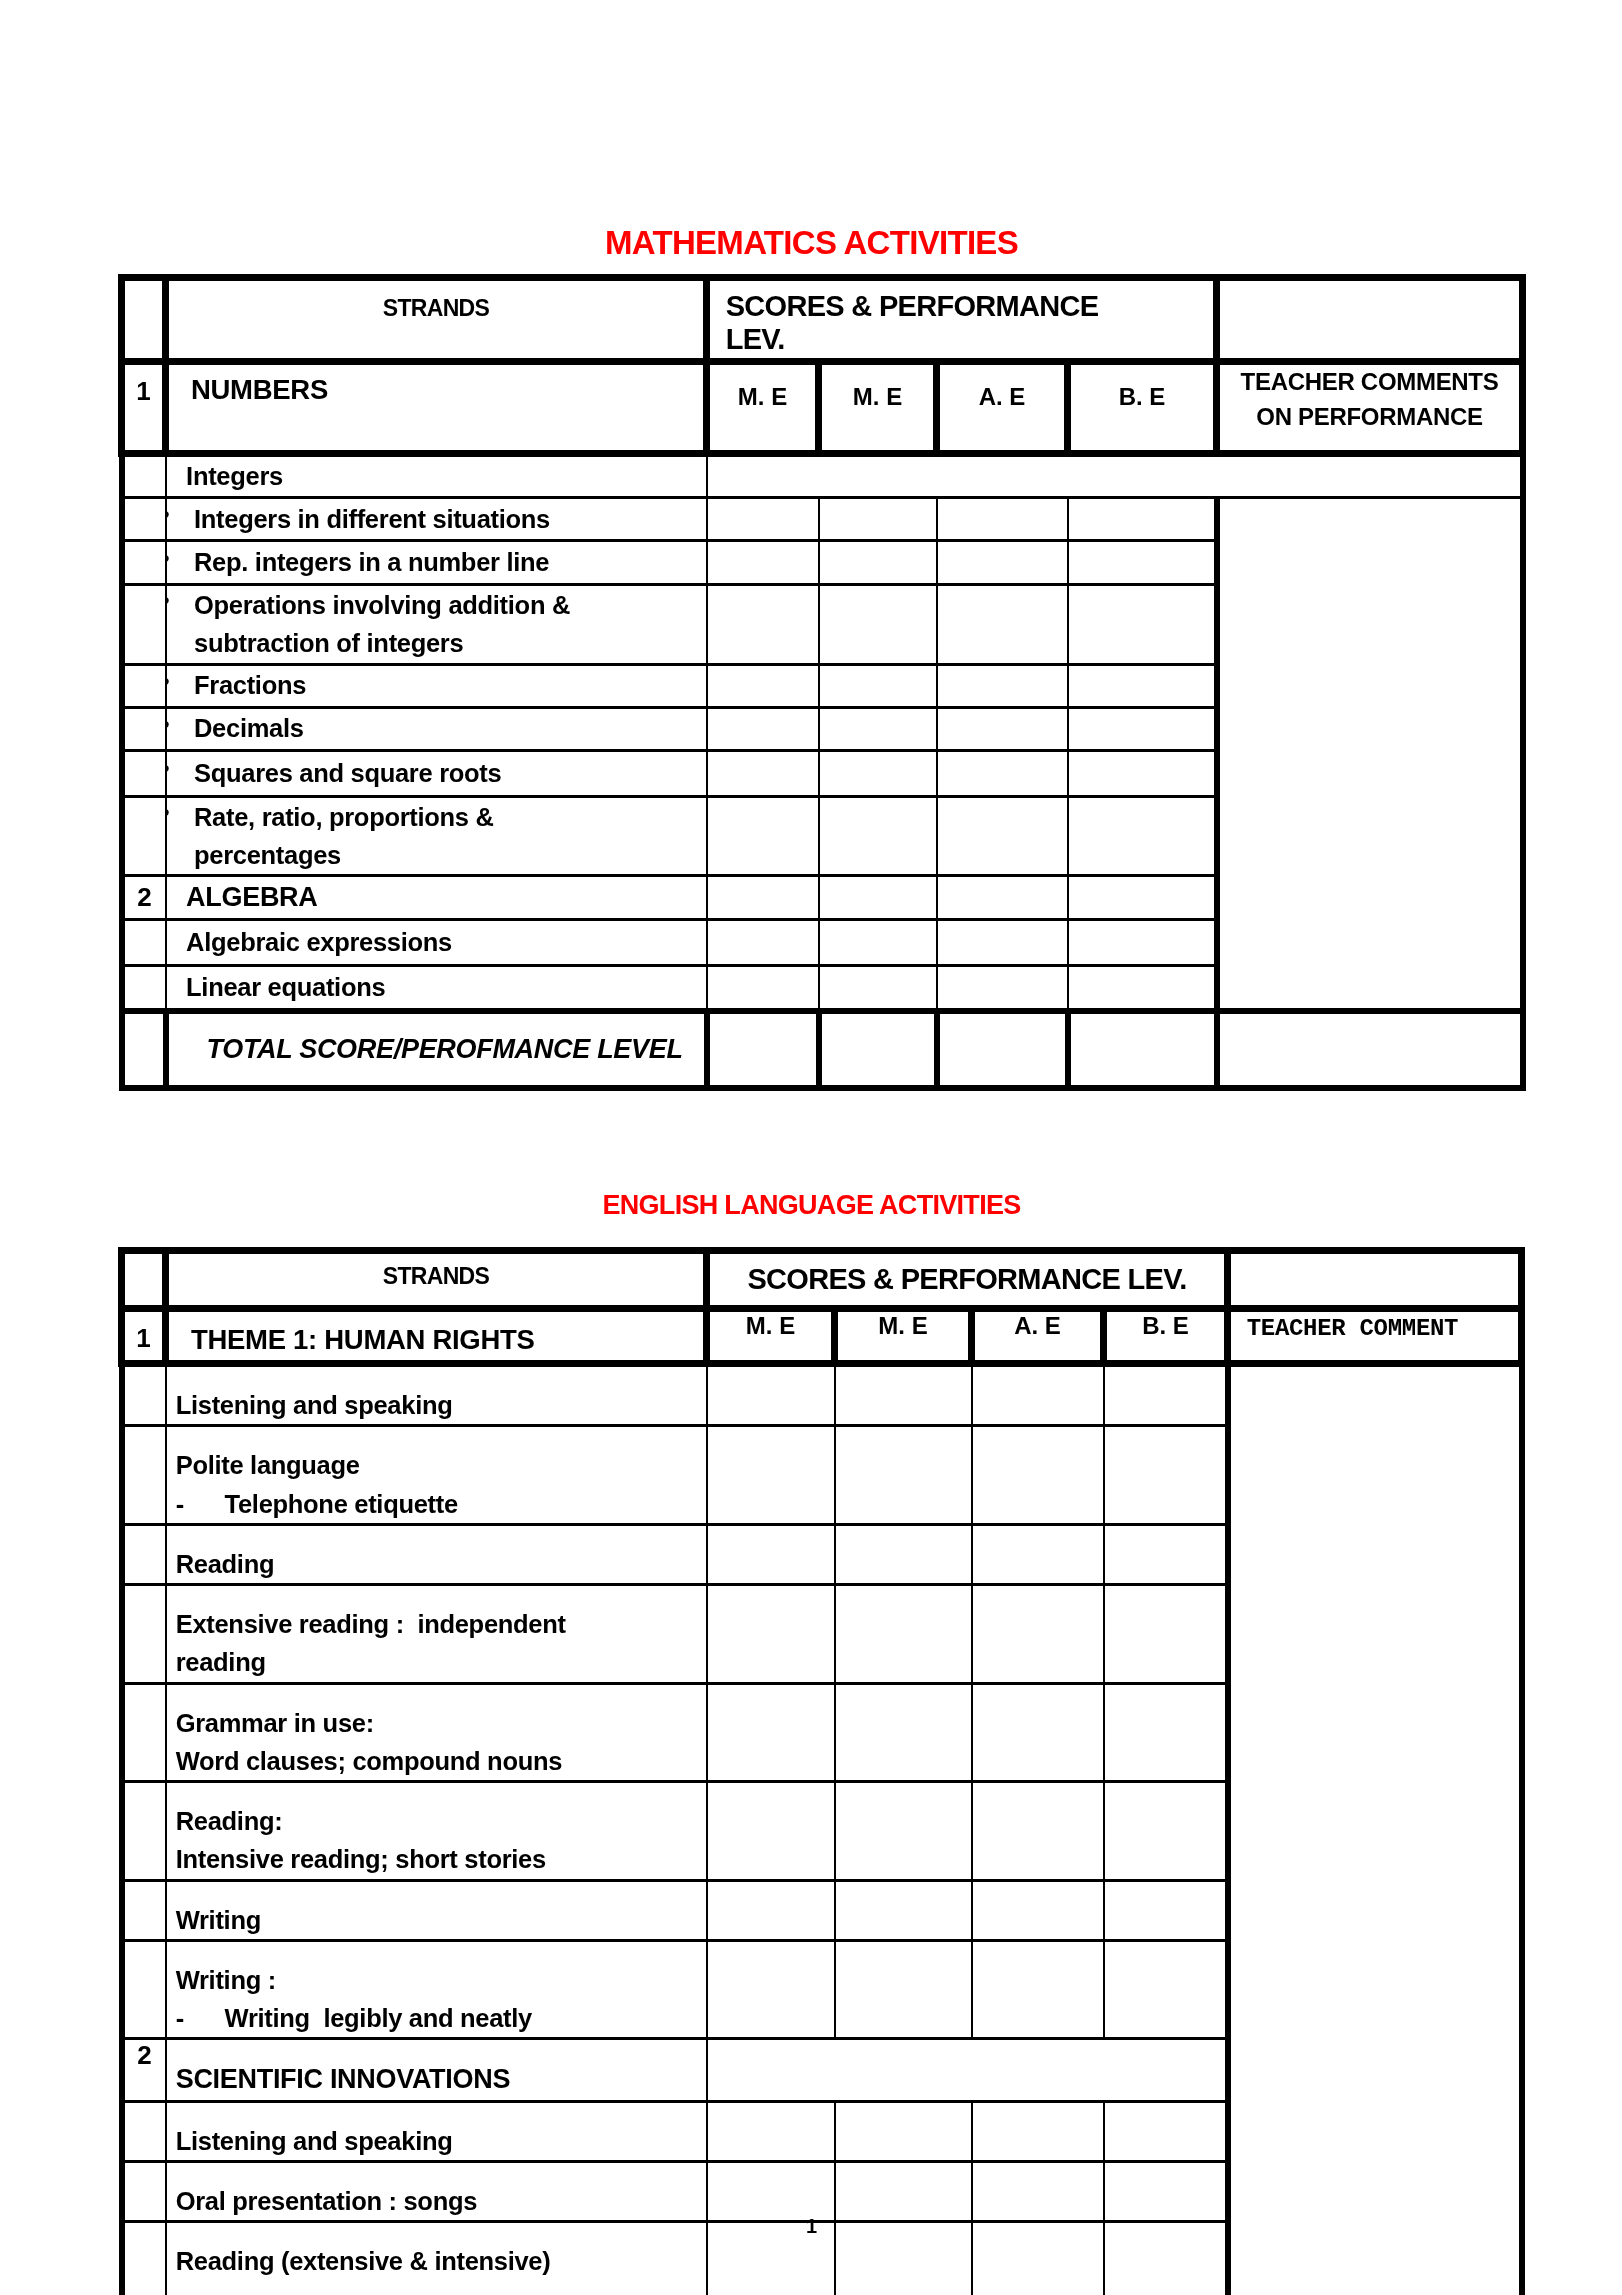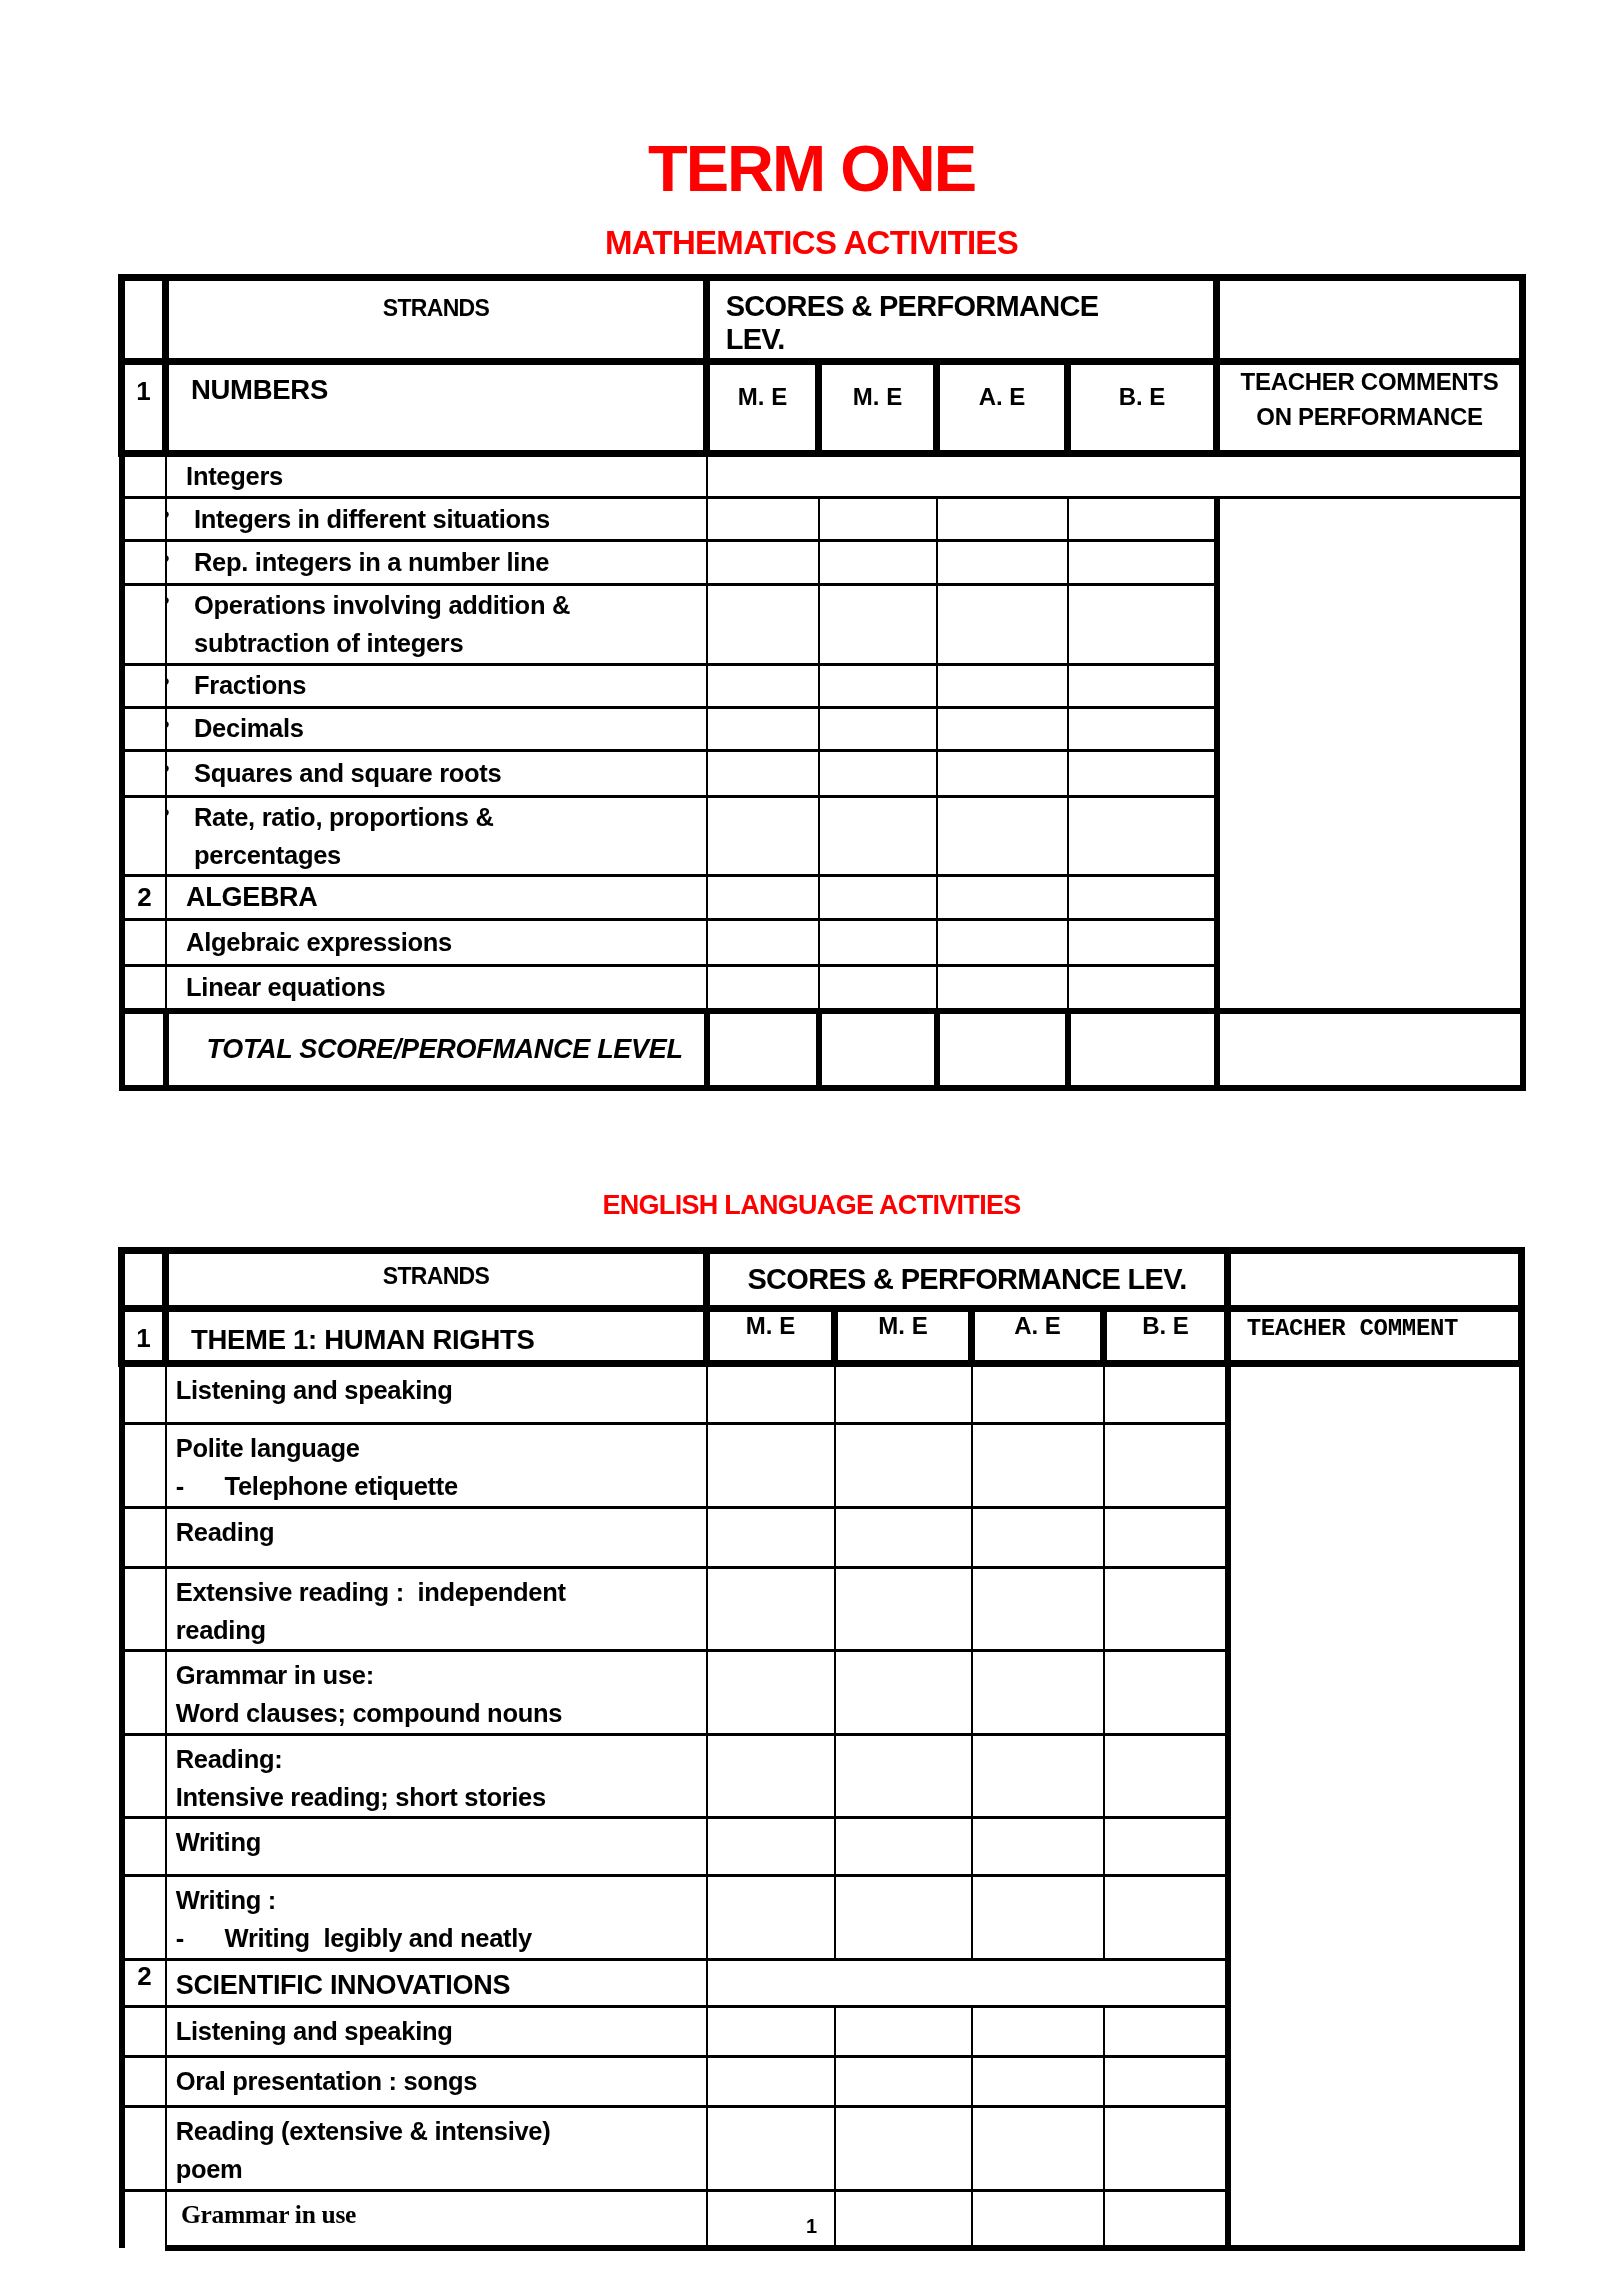--- a/index.html
+++ b/index.html
@@ -39,21 +39,21 @@
   .tbl-en td.cmt-tall { border-bottom:6.5px solid #000 !important; }
   .tbl-en tr.last > td { border-bottom:6.5px solid #000;font-family:Liberation Serif, serif; }
   .tbl-en tr.last > td.no-bottom { border-bottom:none; }
 
   
   .tbl-math tr.data > td { vertical-align:middle; }
   .tbl-en   tr.data > td { vertical-align:top; }
 
   .txt { display:block; font-size:25.5px; line-height:1.5; letter-spacing:-0.3px; white-space:pre-wrap; }
   .s-inner { position:relative; padding-left:19.6px; padding-right:6.5px;border-radius:6px; }
-  .tbl-en .s-inner { padding-left:9.2px; padding-top:4px; }
+  .tbl-en .s-inner { padding-left:9.2px; padding-top:19px; }
   .s-inner.bulleted { padding-left:27.5px; }
   .dot { position:absolute; left:-5.2px; top:1.3px; font-size:23.6px; }
 
   .num-cell { text-align:center; font-size:26px; }
   tr.hdr .num-cell { padding-top:10.5px; }
   .section-txt { font-size:27px; letter-spacing:-0.3px; }
 
   .h-strands { text-align:center; font-size:23px; padding-top:14.4px; letter-spacing:-0.7px; }
   .tbl-en .h-strands { padding-top:9.2px; }
   .h-scores { font-size:29px; letter-spacing:-0.7px; white-space:pre-wrap; padding:9.2px 0 0 15.7px; }
@@ -66,21 +66,20 @@
   .tbl-en td.cmt-h { text-align:left; padding-left:15.7px;font-family:Liberation Mono, monospace; }
   .total-label { font-size:27px; padding-left:38px; letter-spacing:-0.3px; }
 
   .page-num { position:absolute; top:2215px; left:0; width:100%; text-align:center; font-size:20px; }
 </style>
 </head>
 <body>
 
 <div class="page">
 
-  <div class="doc-title">TERM ONE</div>
   <div class="sub-title math">MATHEMATICS ACTIVITIES</div>
 
   <table class="tbl tbl-math">
     <colgroup>
       <col style="width:44px">
         <col style="width:541px">
         <col style="width:112px">
       <col style="width:118px">
         <col style="width:131px">
         <col style="width:149px">

